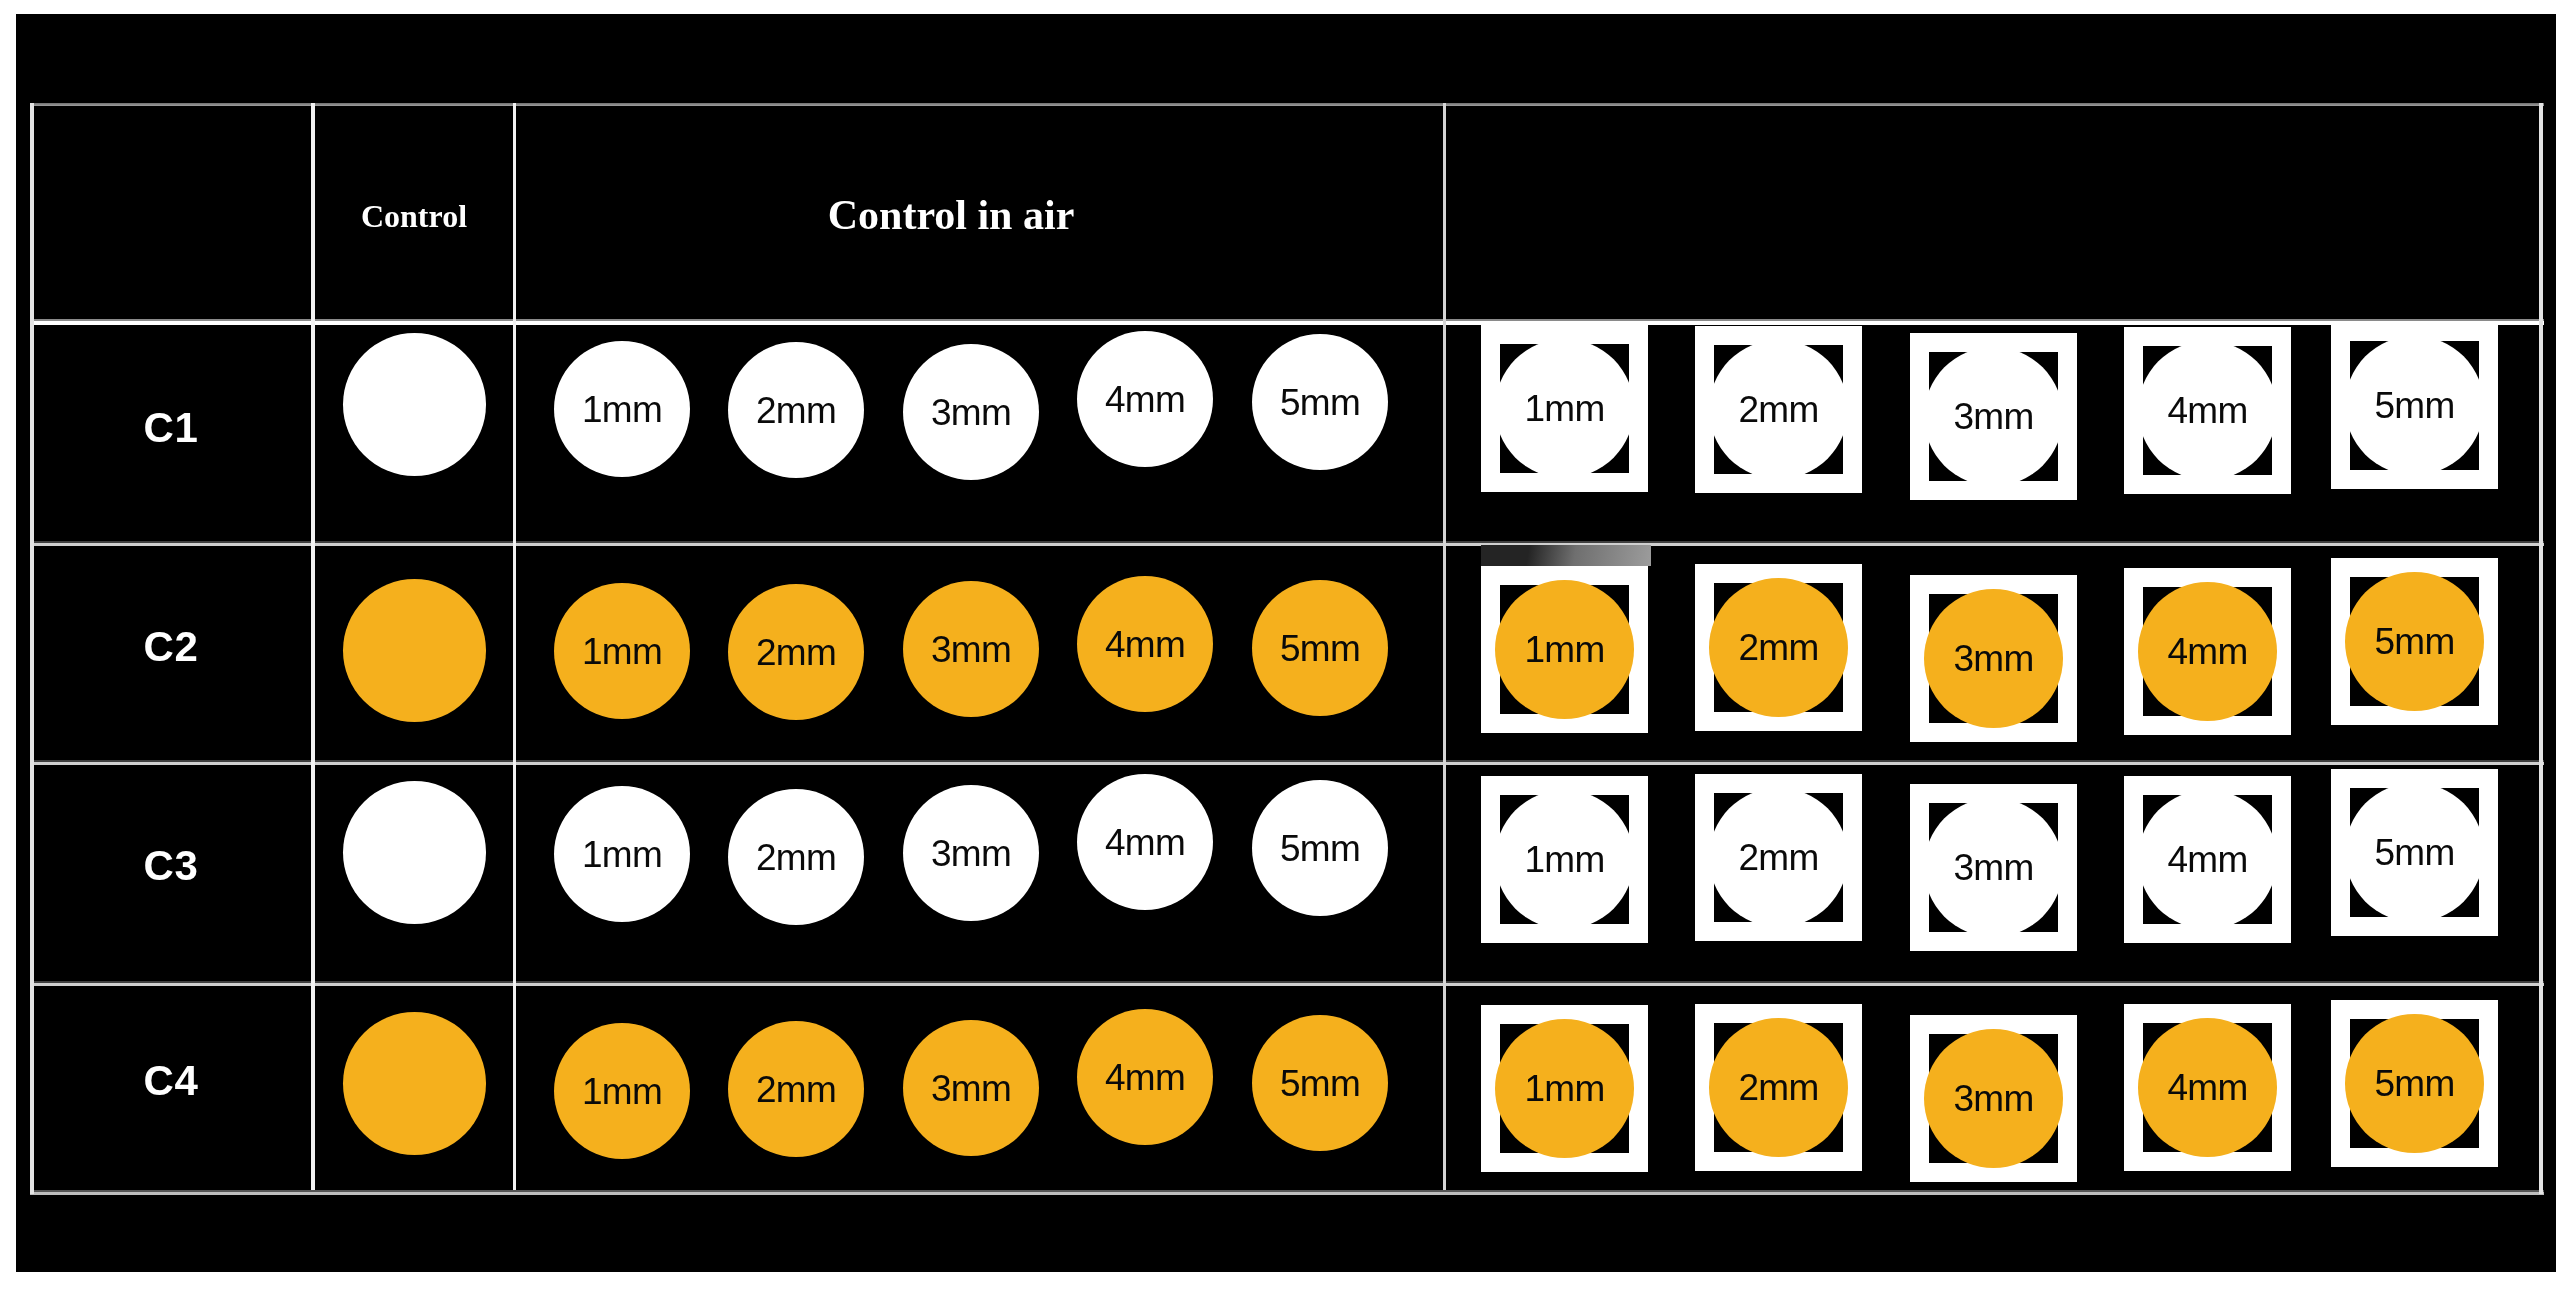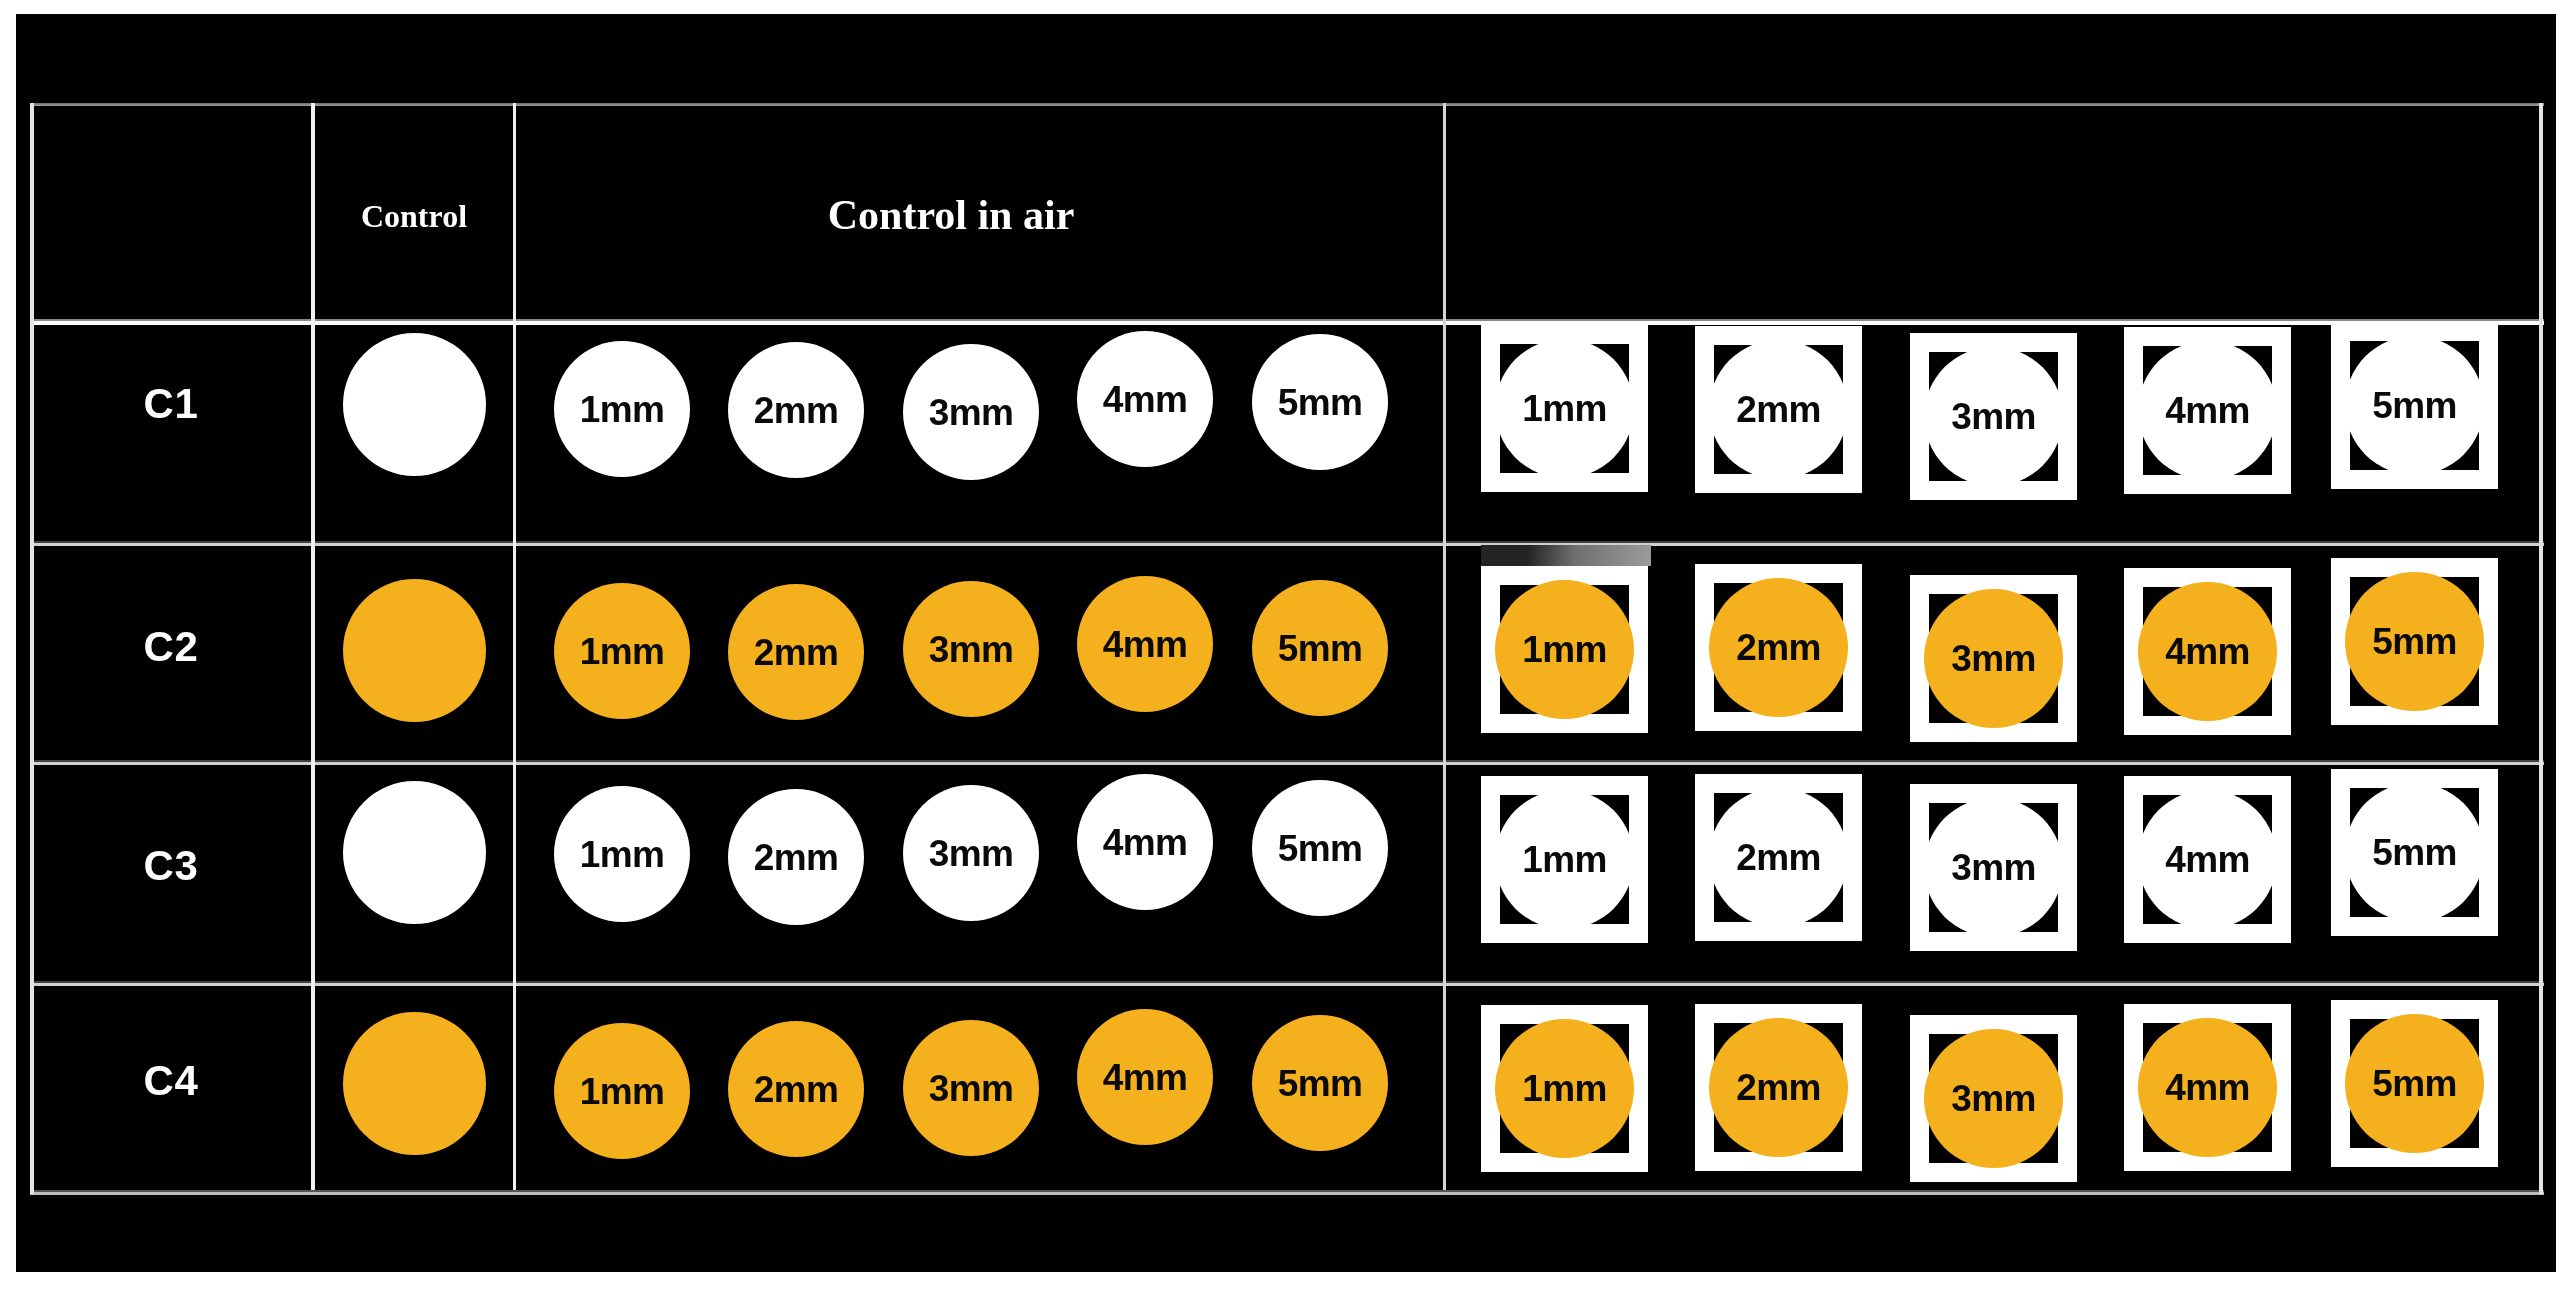--- a/index.html
+++ b/index.html
@@ -29,21 +29,21 @@
   #hdr-control{left:414px;top:216px;font-size:32px;}
   #hdr-air{left:951px;top:215px;font-size:42px;}
   #hdr-glycerin{left:2044px;top:212px;font-size:42px;}
   
   .rowlabel{position:absolute;transform:translate(-50%,-50%);color:#ffffff;
             font-weight:bold;font-size:42px;letter-spacing:0.7px;}
   
   .circle{position:absolute;border-radius:50%;display:flex;align-items:center;justify-content:center;}
   .circle.control{width:143px;height:143px;}
   .circle.air{width:136px;height:136px;}
-  .clabel{font-weight:bold;font-size:37px;color:#0a0a0a;letter-spacing:-0.7px;line-height:1;text-align:right;}
+  .clabel{font-weight:normal;font-size:37px;color:#0a0a0a;letter-spacing:-0.7px;line-height:1;text-align:right;}
   
   .gcell{position:absolute;width:167px;height:167px;background:#ffffff;}
   .ginner{position:absolute;left:19px;top:19px;right:19px;bottom:19px;background:#000000;}
   .gcircle{position:absolute;left:14.3px;top:14.3px;width:139px;height:139px;border-radius:50%;}
   .gcell .clabel{position:absolute;left:0;top:0;width:100%;height:100%;
                  display:flex;align-items:center;justify-content:center;}
   
   #grey-artifact{position:absolute;left:1481px;top:545px;width:170px;height:21px;
       background:linear-gradient(100deg,#242424 0 28%,#6f6f6f 55%,#9c9c9c 100%);}
 </style>
@@ -61,21 +61,21 @@
   <div class="gl" id="gl-bottom"></div>
   <div class="gl v" id="gl-left"></div>
   <div class="gl v" id="gl-right"></div>
   <div class="gl v" id="gl-v1"></div>
   <div class="gl v" id="gl-v2"></div>
   <div class="gl v" id="gl-v3"></div>
 
   <div class="hdr" id="hdr-control">Control</div>
   <div class="hdr" id="hdr-air">Control in air</div>
 
-  <div class="rowlabel" style="left:171px;top:404px">C1</div>
+  <div class="rowlabel" style="left:171px;top:428px">C1</div>
   <div class="rowlabel" style="left:171px;top:647px">C2</div>
   <div class="rowlabel" style="left:171px;top:866px">C3</div>
   <div class="rowlabel" style="left:171px;top:1081px">C4</div>
 
   <div class="circle control" style="left: 343px; top: 333px; background-color: rgb(255, 255, 255);"></div>
 
   <div class="circle air" style="left: 554px; top: 341px; background-color: rgb(255, 255, 255);">
       <span class="clabel">1mm</span>
     </div>
   <div class="circle air" style="left: 728px; top: 342px; background-color: rgb(255, 255, 255);">

